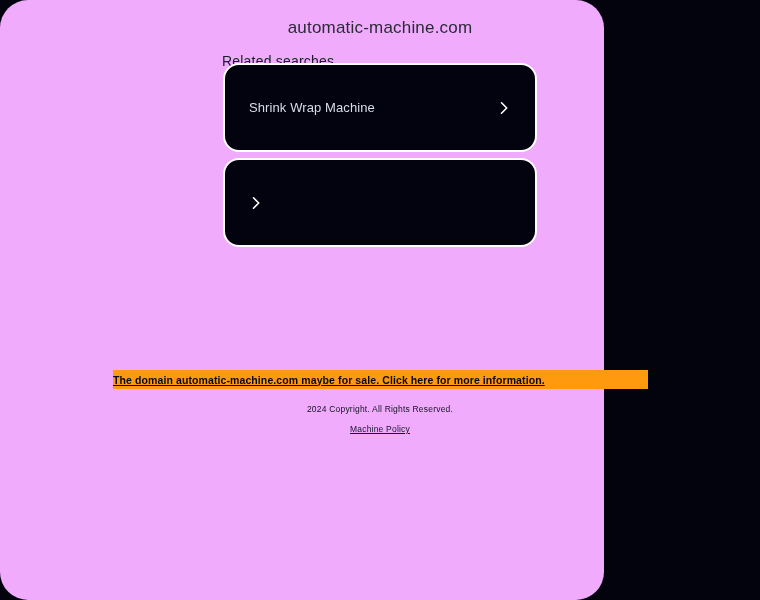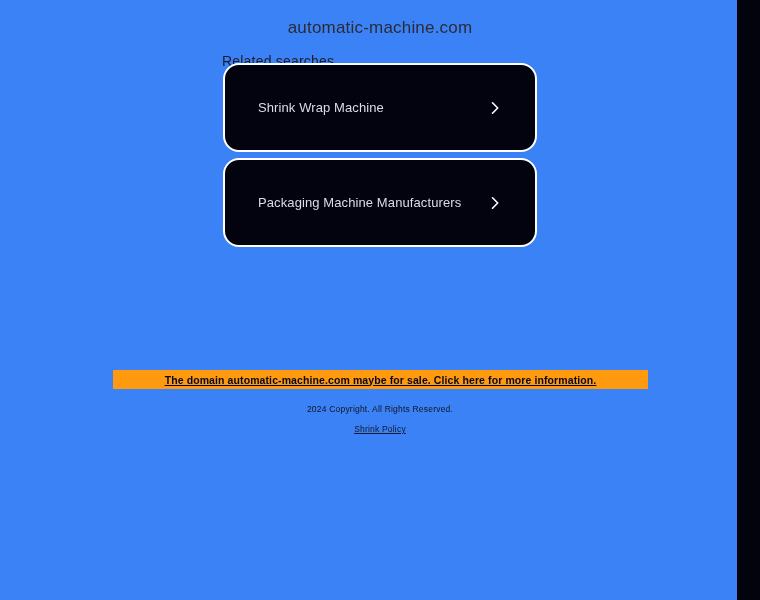--- a/index.html
+++ b/index.html
@@ -7,23 +7,24 @@
     padding: 0;
     width: 760px;
     height: 600px;
     background: #03030d;
     font-family: "Liberation Sans", sans-serif;
     overflow: hidden;
   }
 
   .page {
     position: relative;
-    width: 737px;
+    width: 604px;
     height: 600px;
-    background: #3b82f6;
+    background: #f0abfc;
+    border-radius: 28px;
   }
 
   
   .domain-title {
     position: absolute;
     top: 18px;
     left: 0;
     width: 760px;
     text-align: center;
     font-size: 17px;
@@ -54,21 +55,21 @@
     position: relative;
     box-sizing: border-box;
     height: 89px;
     margin-bottom: 6px;
     background: #03030f;
     border: 2px solid #ffffff;
     border-radius: 16px;
     display: flex;
     align-items: center;
     justify-content: space-between;
-    padding: 0 33px;
+    padding: 0 24px;
     cursor: pointer;
   }
 
   .card-label {
     font-size: 13px;
     color: #d9dde9;
     letter-spacing: 0.1px;
     line-height: 1.2;
   }
 
@@ -83,21 +84,20 @@
   
   .sale-banner {
     position: absolute;
     top: 370px;
     left: 113px;
     width: 535px;
     height: 19px;
     background: #ff990d;
     display: flex;
     align-items: center;
-    justify-content: center;
     cursor: pointer;
   }
 
   .sale-banner-link {
     font-size: 10.5px;
     font-weight: bold;
     color: #07071a;
     text-decoration: underline;
     letter-spacing: 0.1px;
     white-space: nowrap;
@@ -143,32 +143,31 @@
       <span class="card-label">Shrink Wrap Machine</span>
       <span class="chevron">
         <svg viewBox="0 0 14 14" width="14" height="14" aria-hidden="true">
           <path d="M4.5 1.8 L9.7 7 L4.5 12.2" fill="none" stroke="#ffffff" stroke-width="1.6" stroke-linecap="round" stroke-linejoin="round"></path>
         </svg>
       </span>
     </div>
 
 
     <div class="card">
-      <span class="card-label">Packaging Machine Manufacturers</span>
       <span class="chevron">
         <svg viewBox="0 0 14 14" width="14" height="14" aria-hidden="true">
           <path d="M4.5 1.8 L9.7 7 L4.5 12.2" fill="none" stroke="#ffffff" stroke-width="1.6" stroke-linecap="round" stroke-linejoin="round"></path>
         </svg>
       </span>
     </div>
 
   </div>
 
   <div class="sale-banner">
     <span class="sale-banner-link">The domain automatic-machine.com maybe for sale. Click here for more information.</span>
   </div>
 
   <div class="footer">
     <div class="copyright">2024 Copyright. All Rights Reserved.</div>
-    <span class="privacy-policy">Shrink Policy</span>
+    <span class="privacy-policy">Machine Policy</span>
   </div>
 
 </div>
 
 </body></html>

